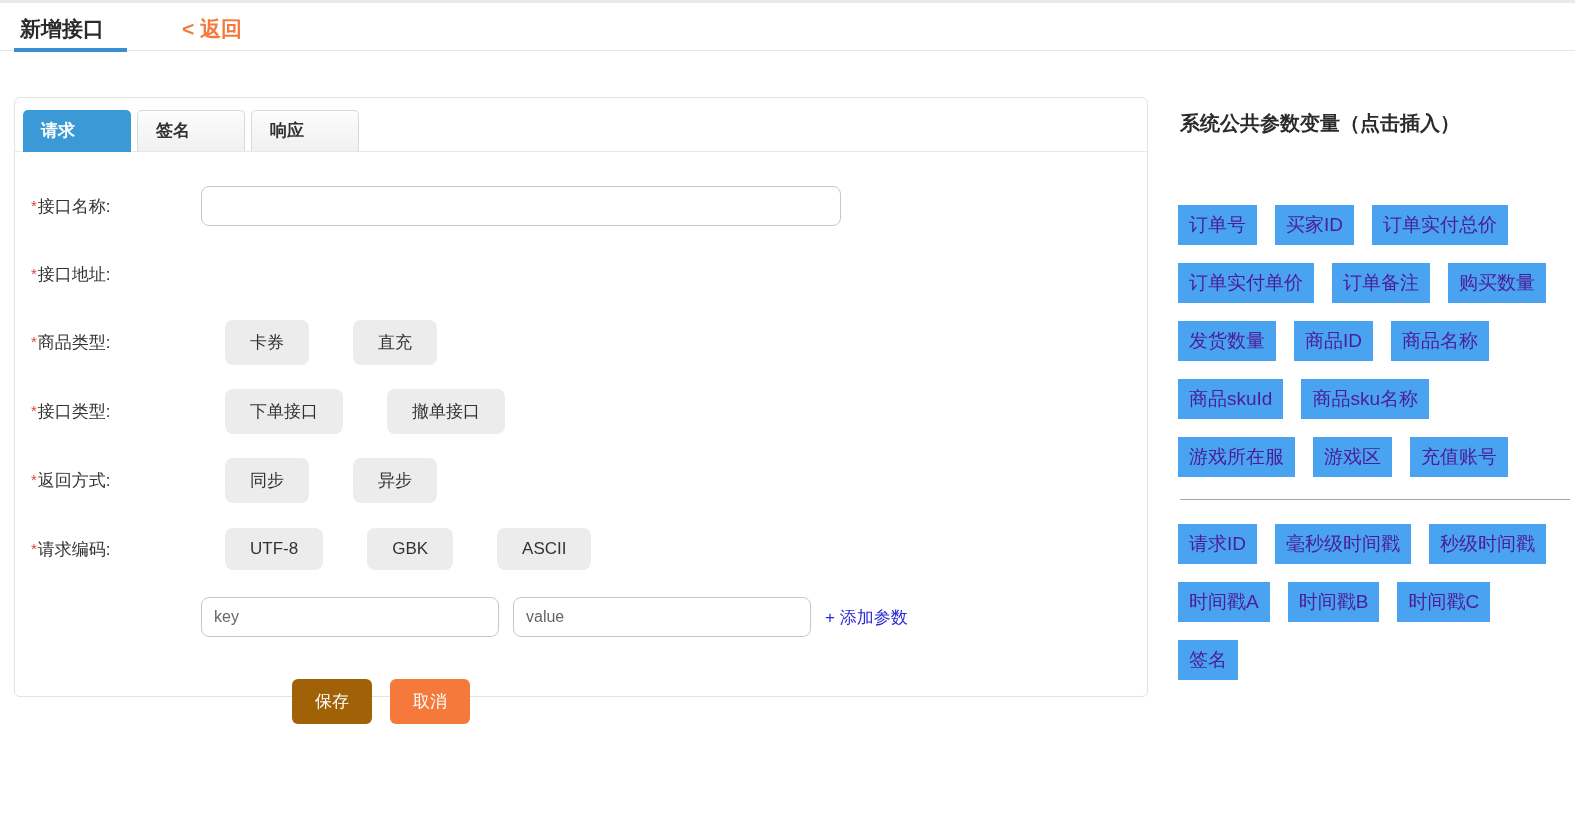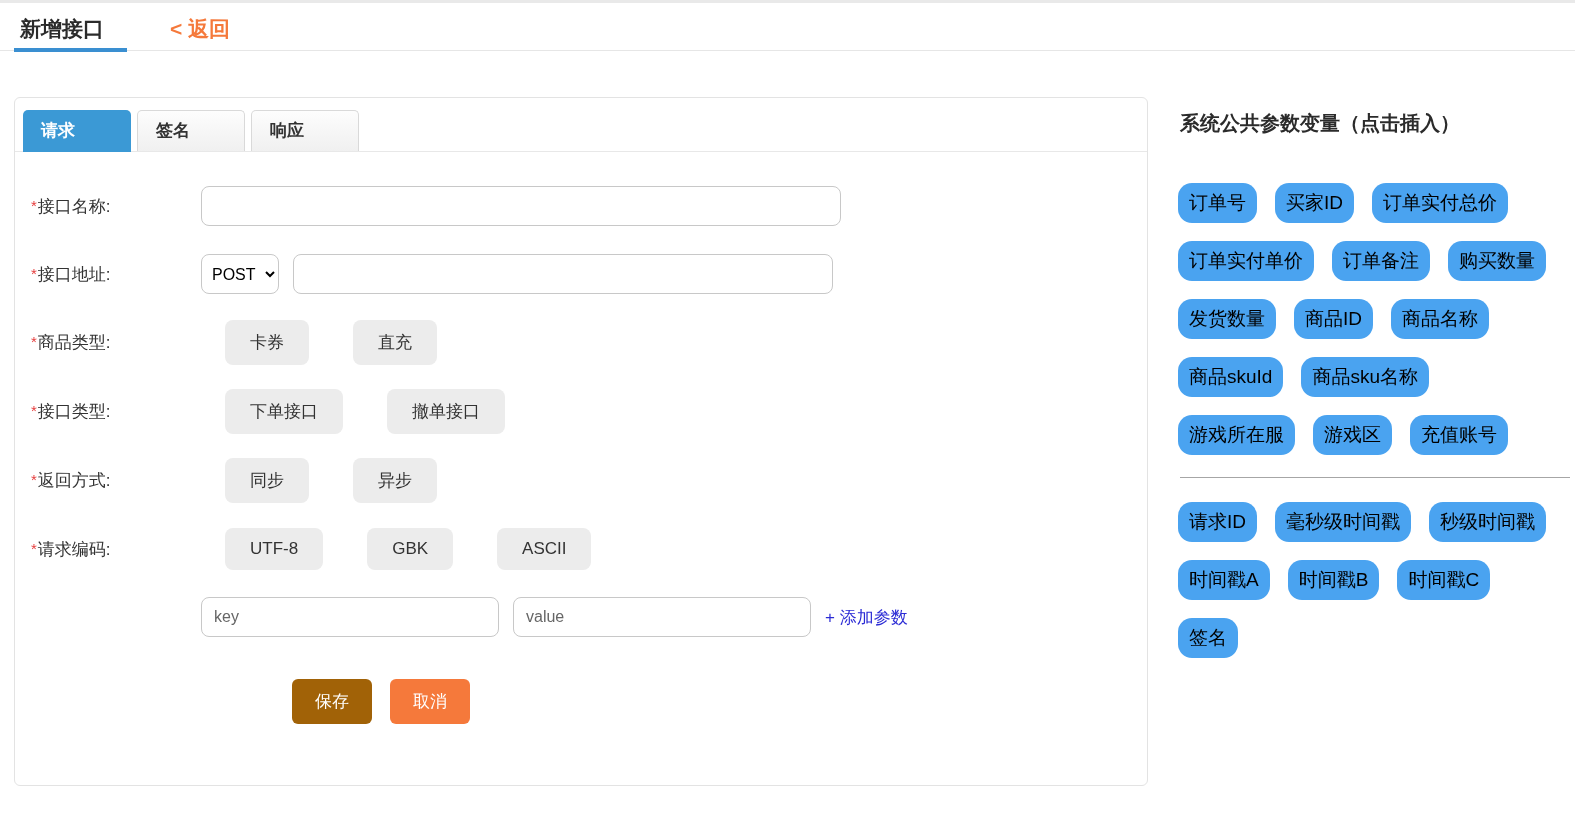--- a/index.html
+++ b/index.html
@@ -6,24 +6,24 @@
   html,body { width:1575px; height:832px; background:#fff; overflow:hidden;
     font-family:"Liberation Sans","DejaVu Sans",sans-serif; color:#333; }
 
   
   .top-strip { height:3px; background:#e9e9e9; width:100%; }
 
   
   .header { position:relative; height:48px; border-bottom:1px solid #e6e6e6; background:#fff; }
   .page-title { position:absolute; left:20px; top:12px; font-size:21px; font-weight:700; color:#2b2b2b; }
   .title-underline { position:absolute; left:14px; bottom:-2px; width:113px; height:4px; background:#3a8fd1; }
-  .back-link { position:absolute; left:170px; top:12px; font-size:21px; font-weight:700; color:#f5793b; cursor:pointer; text-decoration:none; }
+  .back-link { position:absolute; left:182px; top:12px; font-size:21px; font-weight:700; color:#f5793b; cursor:pointer; text-decoration:none; }
 
   
-  .panel { position:absolute; left:14px; top:97px; width:1134px; height:689px;
+  .panel { position:absolute; left:14px; top:97px; width:1134px; height:600px;
     background:#fff; border:1px solid #e3e3e3; border-radius:6px; }
 
   
   .tabs { display:flex; padding:11px 0 0 8px; border-bottom:1px solid #e8e8e8; }
   .tab { width:108px; height:42px; line-height:42px; padding-left:18px; font-size:17px; font-weight:700;
     border-radius:5px 5px 0 0; margin-right:6px; cursor:pointer; position:relative; top:1px; }
   .tab.active { background:#3b99d5; color:#fff; border:none; }
   .tab.inactive { background:linear-gradient(#fdfdfd,#f0f0f0); border:1px solid #d9d9d9; border-bottom:none; color:#333; height:41px; line-height:39px; }
 
   
@@ -54,23 +54,23 @@
 
   
   .actions { display:flex; margin-left:261px; margin-top:18px; }
   .btn { border:none; border-radius:6px; color:#fff; font-size:17px; padding:11px 23px;
     cursor:pointer; margin-right:18px; font-family:inherit; }
   .btn-save { background:#a16207; }
   .btn-cancel { background:#f5793b; }
 
   
   .sidebar { position:absolute; left:1166px; top:110px; width:404px; }
-  .sidebar-title { font-size:20px; font-weight:700; color:#2b2b2b; padding-left:14px; margin-bottom:46px; }
+  .sidebar-title { font-size:20px; font-weight:700; color:#2b2b2b; padding-left:14px; margin-bottom:68px; }
   .tagrow { display:flex; margin-bottom:18px; padding-left:12px; }
-  .tag { background:#4aa3f0; color:#000000; border-radius:14px; font-size:19px; padding:7px 11px;
+  .tag { background:#4aa3f0; color:#4c1d95; border-radius:0; font-size:19px; padding:7px 11px;
     margin-right:18px; cursor:pointer; white-space:nowrap; }
   .divider { border:none; border-top:1px solid #a6a6a6; margin:22px 0 24px 14px; width:390px; }
 </style>
 </head>
 <body>
 
 <div class="top-strip"></div>
 
 <div class="header">
   <div class="page-title">新增接口</div>
@@ -90,26 +90,20 @@
 
     <div class="frow">
       <div class="flabel"><span class="req">*</span><span>接口名称:</span></div>
       <div class="fctl">
         <input type="text" class="input-name" style="">
       </div>
     </div>
 
     <div class="frow">
       <div class="flabel"><span class="req">*</span><span>接口地址:</span></div>
-      <div class="fctl">
-        <select class="method">
-          <option>POST</option>
-        </select>
-        <input type="text" class="input-addr" style="">
-      </div>
     </div>
 
     <div class="frow">
       <div class="flabel"><span class="req">*</span><span>商品类型:</span></div>
       <div class="fctl">
         <button class="optbtn">卡券</button>
         <button class="optbtn">直充</button>
       </div>
     </div>
 

